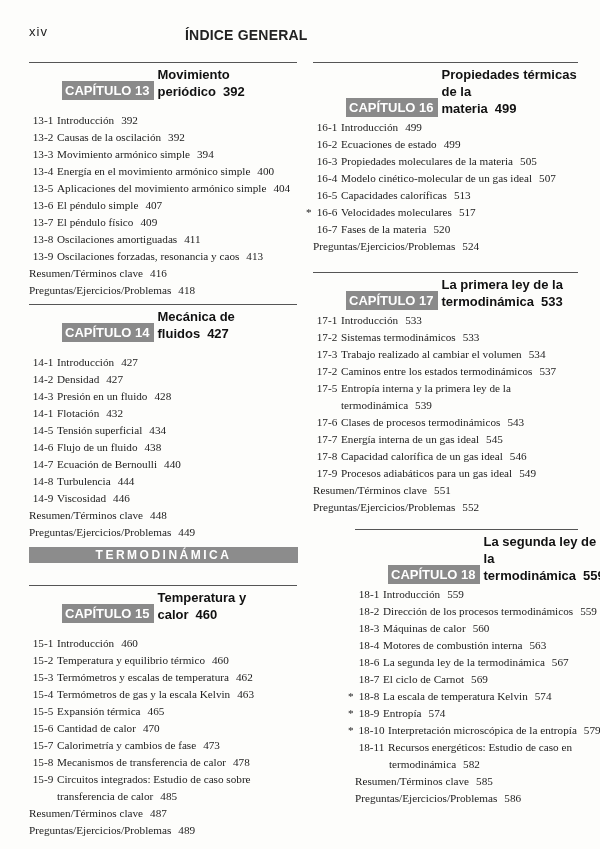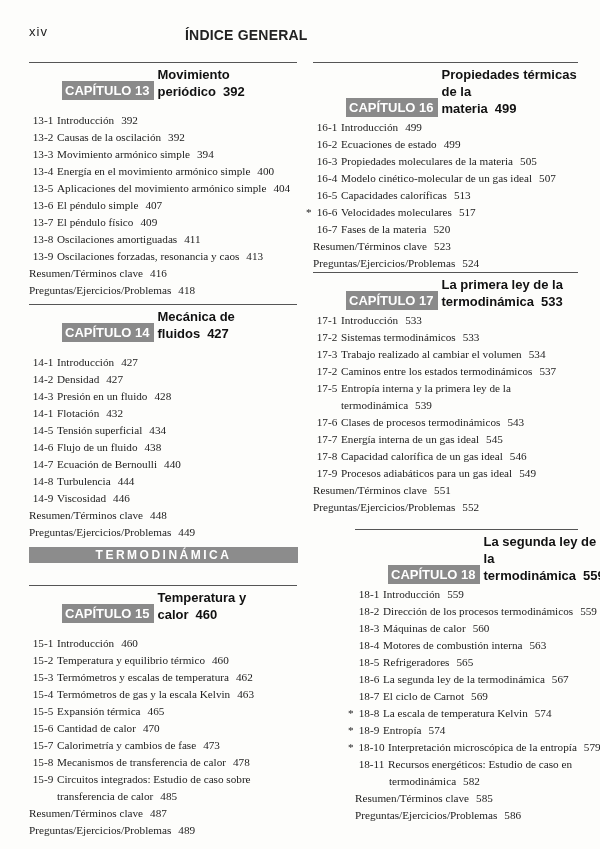--- a/index.html
+++ b/index.html
@@ -128,21 +128,20 @@
     </div>
   </div>
   <div class="entries tight">
         <div class="entry"><span class="num">16-1</span><span>Introducción</span><span class="pgn">499</span></div>
         <div class="entry"><span class="num">16-2</span><span>Ecuaciones de estado</span><span class="pgn">499</span></div>
         <div class="entry"><span class="num">16-3</span><span>Propiedades moleculares de la materia</span><span class="pgn">505</span></div>
         <div class="entry"><span class="num">16-4</span><span>Modelo cinético-molecular de un gas ideal</span><span class="pgn">507</span></div>
         <div class="entry"><span class="num">16-5</span><span>Capacidades caloríficas</span><span class="pgn">513</span></div>
         <div class="entry"><span class="star">*</span><span class="num">16-6</span><span>Velocidades moleculares</span><span class="pgn">517</span></div>
         <div class="entry"><span class="num">16-7</span><span>Fases de la materia</span><span class="pgn">520</span></div>
-        <div class="entry"><span>Resumen/Términos clave</span><span class="pgn">523</span></div>
         <div class="entry"><span>Preguntas/Ejercicios/Problemas</span><span class="pgn">524</span></div>
       </div>
     </div>
   <div class="chapter" style="top:272px;">
       <div class="ch-head">
     <div class="ch-row">
       <span class="ch-tag">CAPÍTULO 17</span>
       <span class="ch-title">
         <span>La primera ley de la</span><br><span>termodinámica</span><span class="pg">533</span>
       </span>
@@ -169,21 +168,20 @@
       <span class="ch-title">
         <span>La segunda ley de la</span><br><span>termodinámica</span><span class="pg">559</span>
       </span>
     </div>
   </div>
   <div class="entries tight">
         <div class="entry"><span class="num">18-1</span><span>Introducción</span><span class="pgn">559</span></div>
         <div class="entry"><span class="num">18-2</span><span>Dirección de los procesos termodinámicos</span><span class="pgn">559</span></div>
         <div class="entry"><span class="num">18-3</span><span>Máquinas de calor</span><span class="pgn">560</span></div>
         <div class="entry"><span class="num">18-4</span><span>Motores de combustión interna</span><span class="pgn">563</span></div>
-        <div class="entry"><span class="num">18-5</span><span>Refrigeradores</span><span class="pgn">565</span></div>
         <div class="entry"><span class="num">18-6</span><span>La segunda ley de la termodinámica</span><span class="pgn">567</span></div>
         <div class="entry"><span class="num">18-7</span><span>El ciclo de Carnot</span><span class="pgn">569</span></div>
         <div class="entry"><span class="star">*</span><span class="num">18-8</span><span>La escala de temperatura Kelvin</span><span class="pgn">574</span></div>
         <div class="entry"><span class="star">*</span><span class="num">18-9</span><span>Entropía</span><span class="pgn">574</span></div>
         <div class="entry"><span class="star">*</span><span class="num wide">18-10</span><span>Interpretación microscópica de la entropía</span><span class="pgn">579</span></div>
         <div class="entry"><span class="num wide">18-11</span><span>Recursos energéticos: Estudio de caso en</span><span class="wrap2 wide"><span>termodinámica</span><span class="pgn">582</span></span></div>
         <div class="entry"><span>Resumen/Términos clave</span><span class="pgn">585</span></div>
         <div class="entry"><span>Preguntas/Ejercicios/Problemas</span><span class="pgn">586</span></div>
       </div>
     </div>

